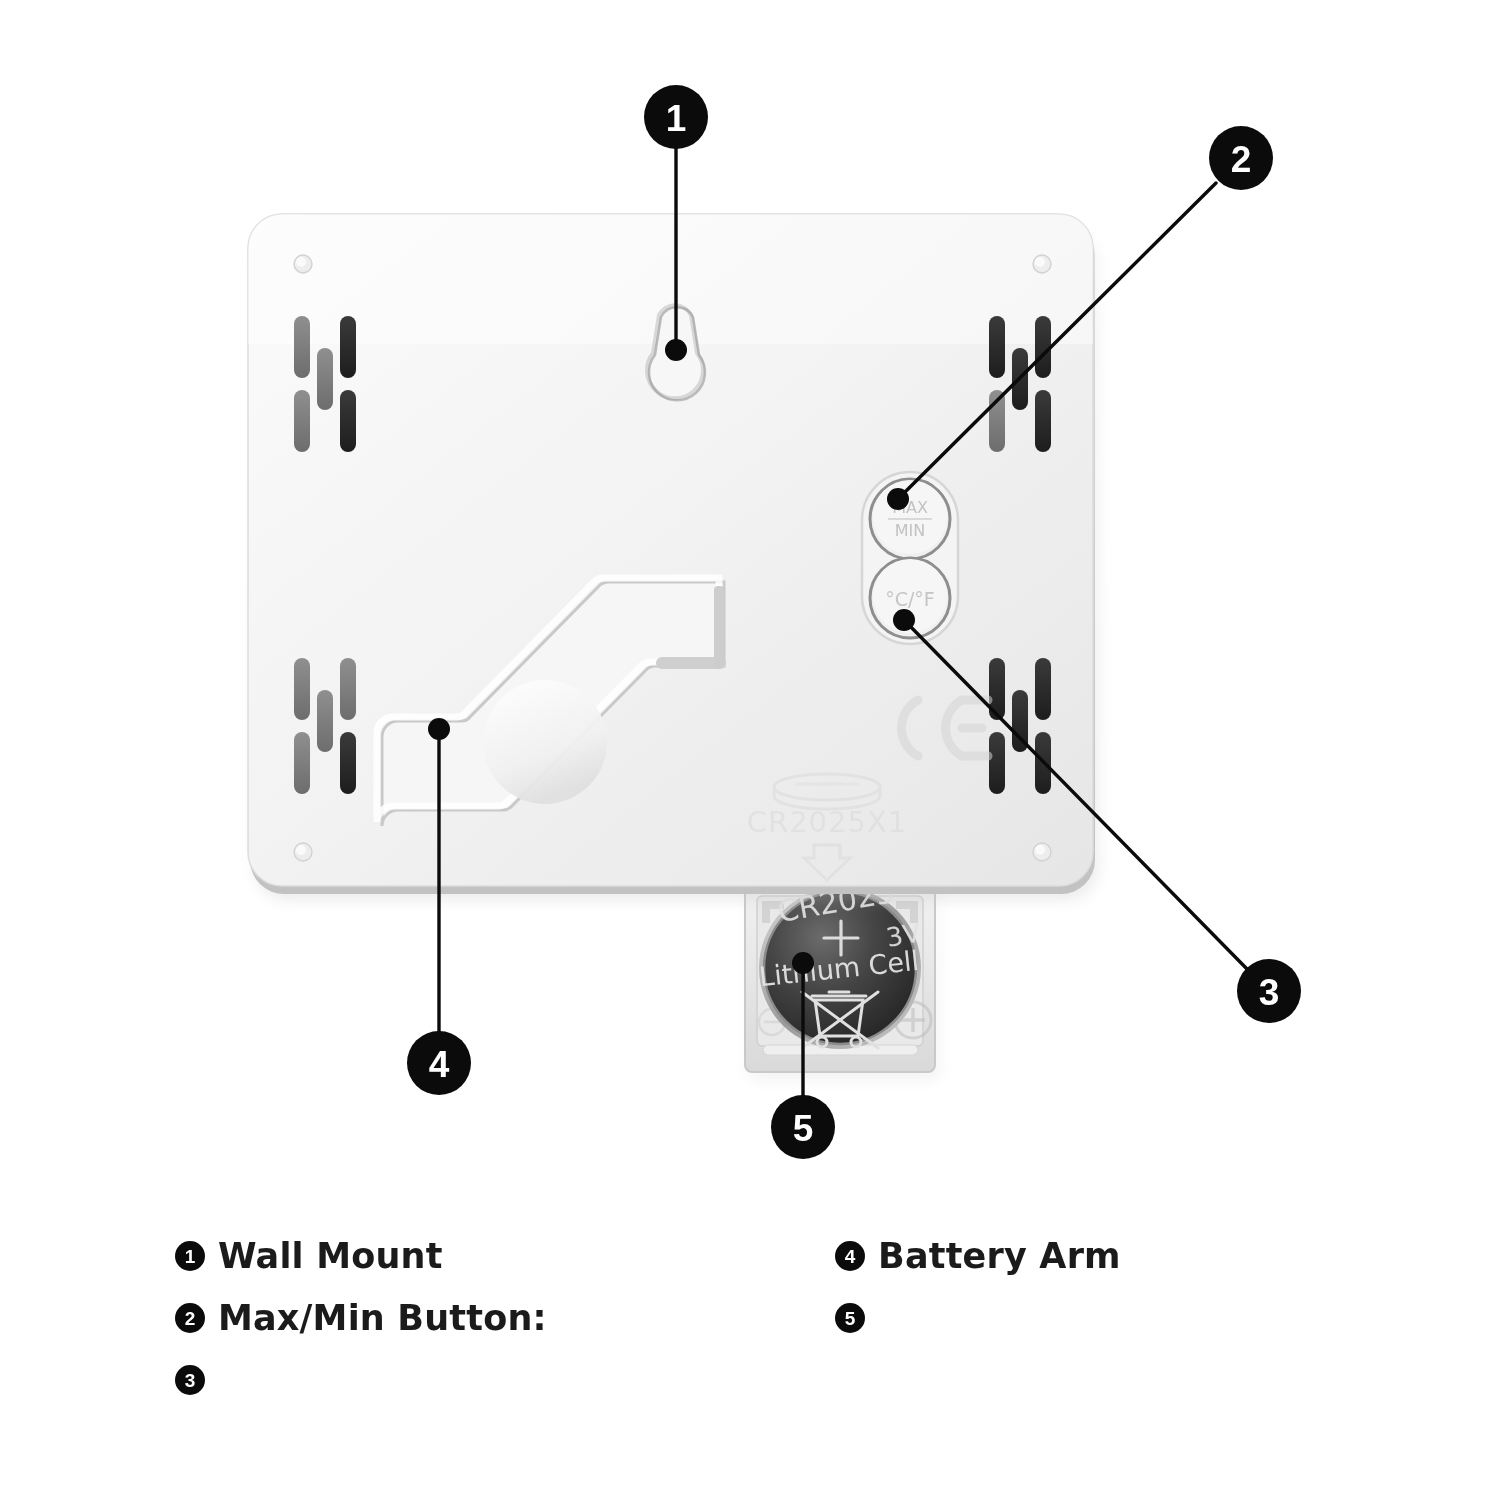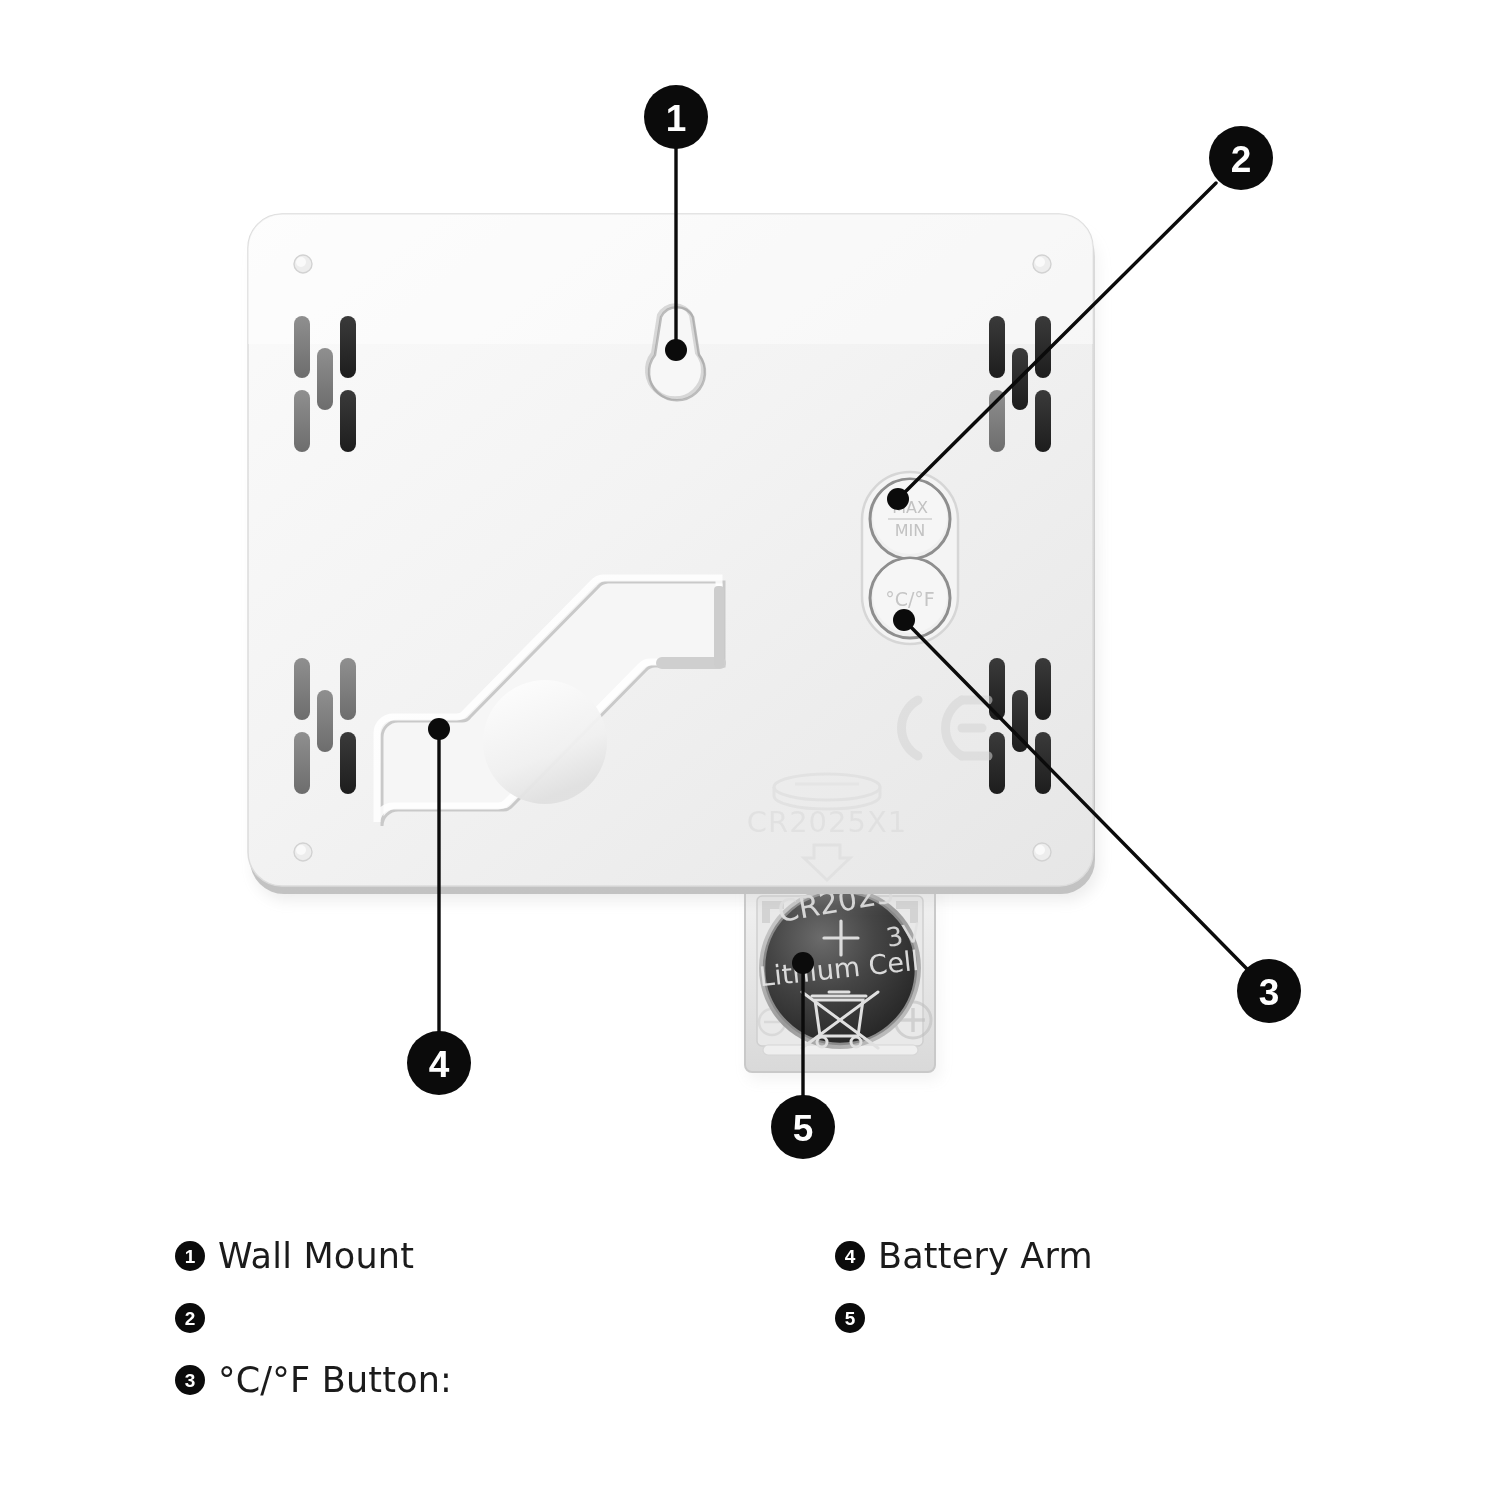--- a/index.html
+++ b/index.html
@@ -57,21 +57,21 @@
     display: flex;
     align-items: center;
     justify-content: center;
     line-height: 1;
     margin-right: 13px;
     font-family: "Liberation Sans", sans-serif;
   }
   .legend-label {
     font-size: 35px;
     color: #1b1b1b;
-    font-weight: 400;
+    font-weight: 700;
     letter-spacing: 0.2px;
     font-family: "DejaVu Sans", sans-serif;
   }
 </style>
 </head>
 <body>
 
 <div id="stage">
 
   <svg id="diagram-svg" viewBox="0 0 1500 1500">
@@ -361,24 +361,24 @@
 
   <div class="legend">
 
     <div class="legend-col left">
       <div class="legend-item">
         <span class="legend-badge">1</span>
         <span class="legend-label">Wall Mount</span>
       </div>
       <div class="legend-item">
         <span class="legend-badge">2</span>
+        <span class="legend-label">Max/Min Button:</span>
       </div>
       <div class="legend-item">
         <span class="legend-badge">3</span>
-        <span class="legend-label">°C/°F Button:</span>
       </div>
     </div>
 
     <div class="legend-col right">
       <div class="legend-item">
         <span class="legend-badge">4</span>
         <span class="legend-label">Battery Arm</span>
       </div>
       <div class="legend-item">
         <span class="legend-badge">5</span>

